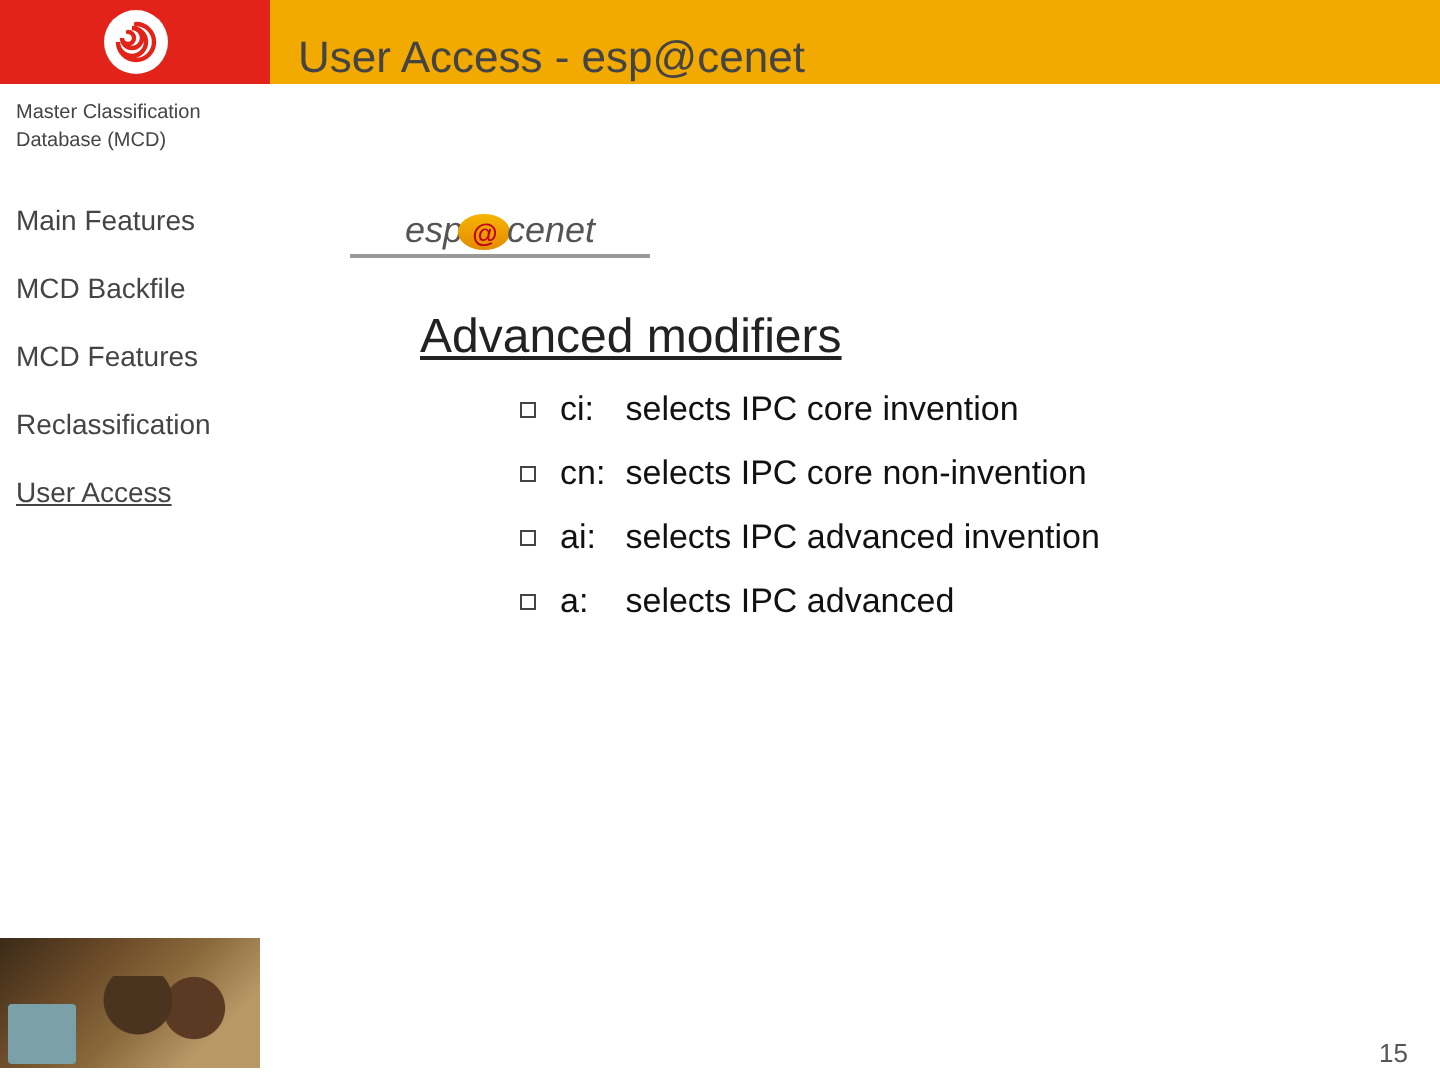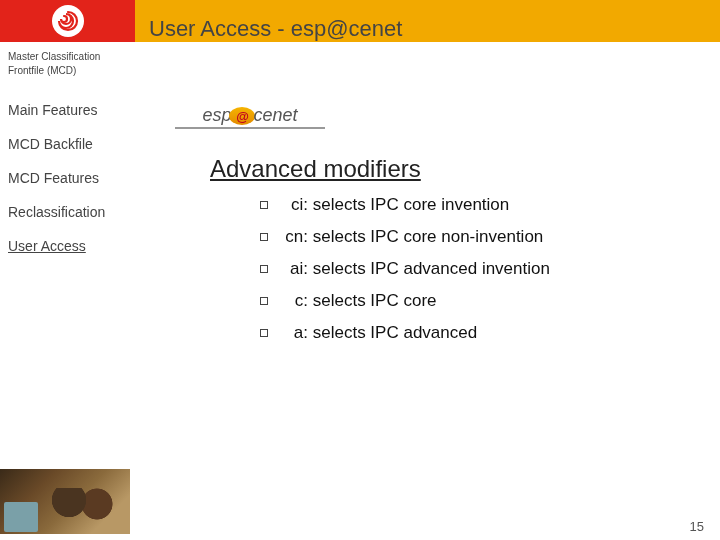--- a/index.html
+++ b/index.html
@@ -131,21 +131,20 @@
   }
   .bullet-square {
     width: 8px;
     height: 8px;
     border: 1px solid #444;
     flex-shrink: 0;
   }
   .bullet-text {
     font-size: 17px;
     color: #111;
-    text-align: right;
   }
   .bullet-key {
     display: inline-block;
     min-width: 28px;
   }
 
   .footer-photo {
     position: absolute;
     left: 0;
     bottom: 6px;
@@ -191,21 +190,21 @@
     </span>
   </div>
   <div class="header-title-block">
     <span class="header-title">User Access - esp@cenet</span>
   </div>
 </div>
 
 <div class="sidebar">
   <div class="sidebar-title">
     <span>Master Classification</span><br>
-    <span>Frontfile (MCD)</span>
+    <span>Database (MCD)</span>
   </div>
   <div class="nav-item">Main Features</div>
   <div class="nav-item">MCD Backfile</div>
   <div class="nav-item">MCD Features</div>
   <div class="nav-item">Reclassification</div>
   <div class="nav-item active">User Access</div>
 </div>
 
 <div class="brand-logo-area">
   <span class="brand-text">
@@ -234,27 +233,20 @@
   <div class="bullet-row">
     <span class="bullet-square"></span>
     <span class="bullet-text">
       <span class="bullet-key">ai:</span>
       <span>selects IPC advanced invention</span>
     </span>
   </div>
   <div class="bullet-row">
     <span class="bullet-square"></span>
     <span class="bullet-text">
-      <span class="bullet-key">c:</span>
-      <span>selects IPC core</span>
-    </span>
-  </div>
-  <div class="bullet-row">
-    <span class="bullet-square"></span>
-    <span class="bullet-text">
       <span class="bullet-key">a:</span>
       <span>selects IPC advanced</span>
     </span>
   </div>
 </div>
 
 <div class="footer-photo"></div>
 
 <div class="page-number">15</div>
 

